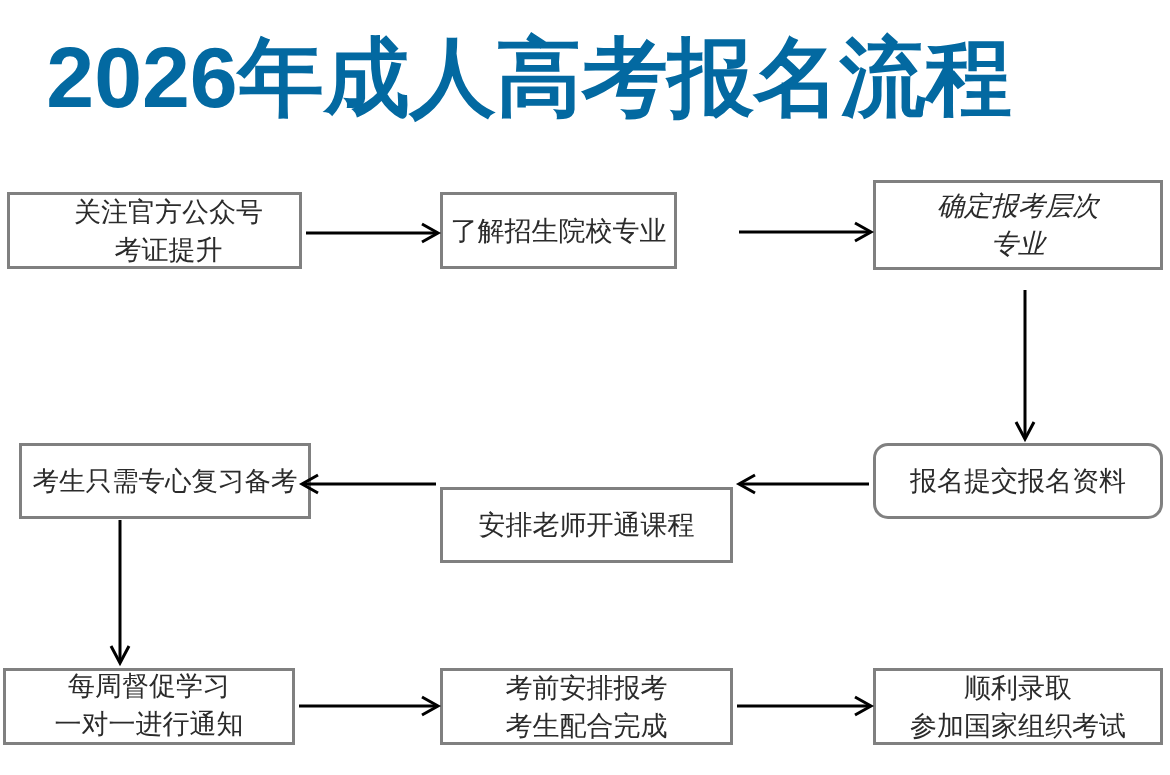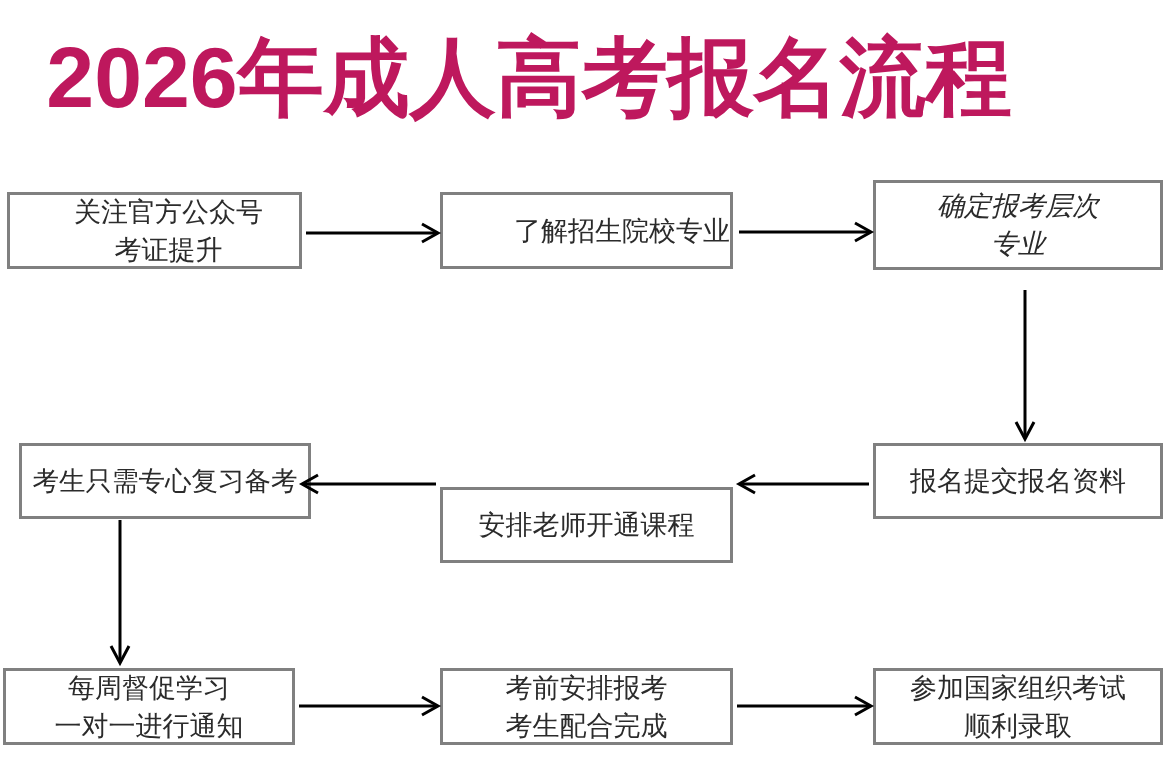--- a/index.html
+++ b/index.html
@@ -22,21 +22,21 @@
   }
   .title {
     position: absolute;
     left: 0;
     top: 34px;
     width: 1058px;
     text-align: center;
     font-size: 86px;
     font-weight: 700;
     line-height: 1;
-    color: #be185d;
+    color: #0369a1;
     letter-spacing: 0px;
     white-space: nowrap;
   }
   .node {
     position: absolute;
     box-sizing: border-box;
     border: 3px solid #808080;
     background: #ffffff;
     color: #2b2b2b;
     font-size: 27px;
@@ -80,54 +80,54 @@
 
 <div id="canvas">
 
   <div class="title">2026年成人高考报名流程</div>
 
   <div class="node" style="left:7px; top:192px; width:295px; height:77px;padding-left:28px;">
     <span class="ln">关注官方公众号</span>
     <span class="ln">考证提升</span>
   </div>
 
-  <div class="node" style="left:440px; top:192px; width:293px; height:77px;align-items:flex-end;">
+  <div class="node" style="left:440px; top:192px; width:237px; height:77px;">
     <span class="ln">了解招生院校专业</span>
   </div>
 
   <div class="node" style="left:873px; top:180px; width:290px; height:90px;font-style:italic;">
     <span class="ln">确定报考层次</span>
     <span class="ln">专业</span>
   </div>
 
   <div class="node tight" style="left:3px; top:443px; width:292px; height:76px;margin-left:16px;">
     <span class="ln">考生只需专心复习备考</span>
   </div>
 
   <div class="node" style="left:440px; top:443px; width:293px; height:76px;margin-top:44px;">
     <span class="ln">安排老师开通课程</span>
   </div>
 
-  <div class="node" style="left:873px; top:443px; width:290px; height:76px;">
+  <div class="node" style="left:873px; top:443px; width:290px; height:76px;border-radius:15px;">
     <span class="ln">报名提交报名资料</span>
   </div>
 
-  <div class="node" style="left:3px; top:668px; width:292px; height:77px;">
+  <div class="node" style="left:3px; top:668px; width:292px; height:77px;font-family:Liberation Mono, monospace;">
     <span class="ln">每周督促学习</span>
     <span class="ln">一对一进行通知</span>
   </div>
 
   <div class="node" style="left:440px; top:668px; width:293px; height:77px;">
     <span class="ln">考前安排报考</span>
     <span class="ln">考生配合完成</span>
   </div>
 
   <div class="node" style="left:873px; top:668px; width:290px; height:77px;">
+    <span class="ln">顺利录取</span>
     <span class="ln">参加国家组织考试</span>
-    <span class="ln">顺利录取</span>
   </div>
 
   <svg class="arrows" viewBox="0 0 1170 775">
 
     <g>
       <line x1="306" y1="233" x2="436" y2="233"></line>
       <polyline class="ahead" points="422,224 438,233 422,242"></polyline>
     </g>
 
     <g>

